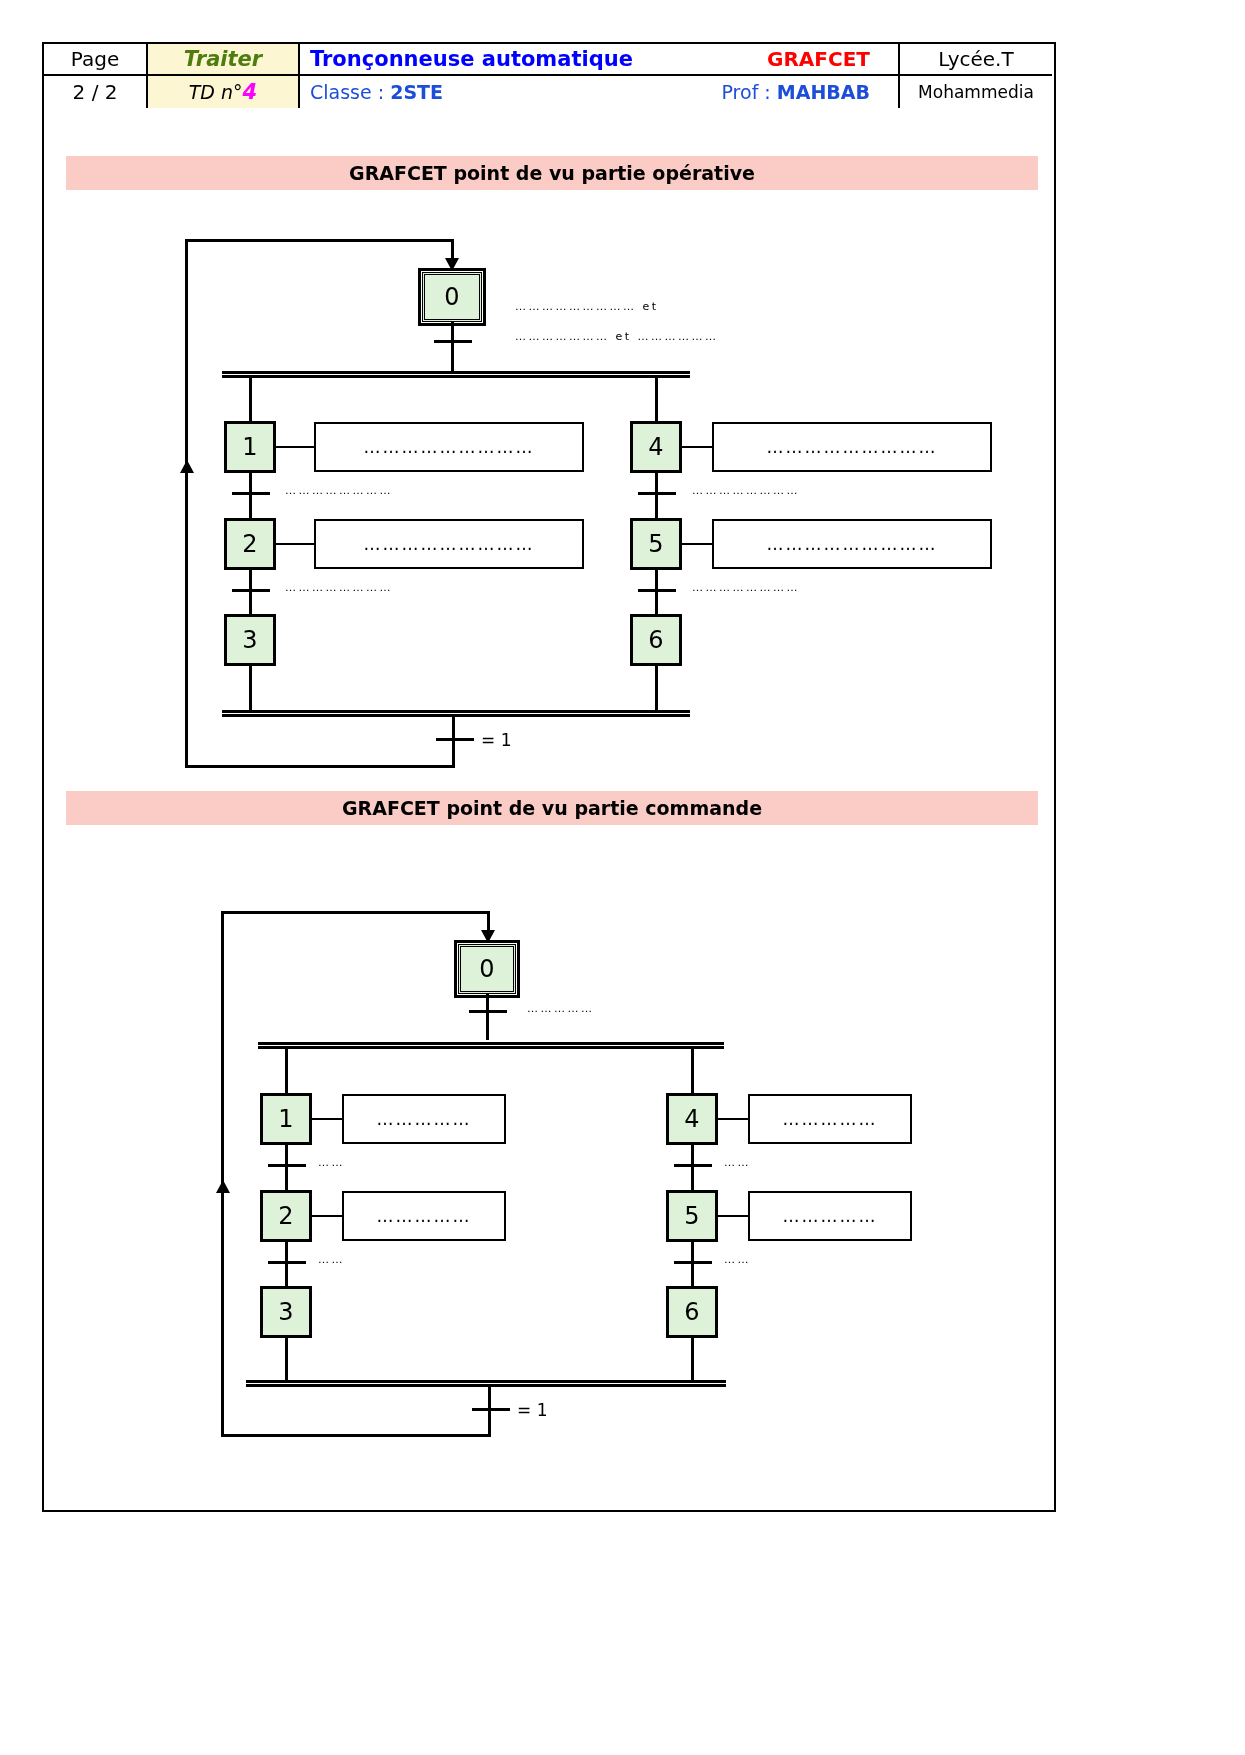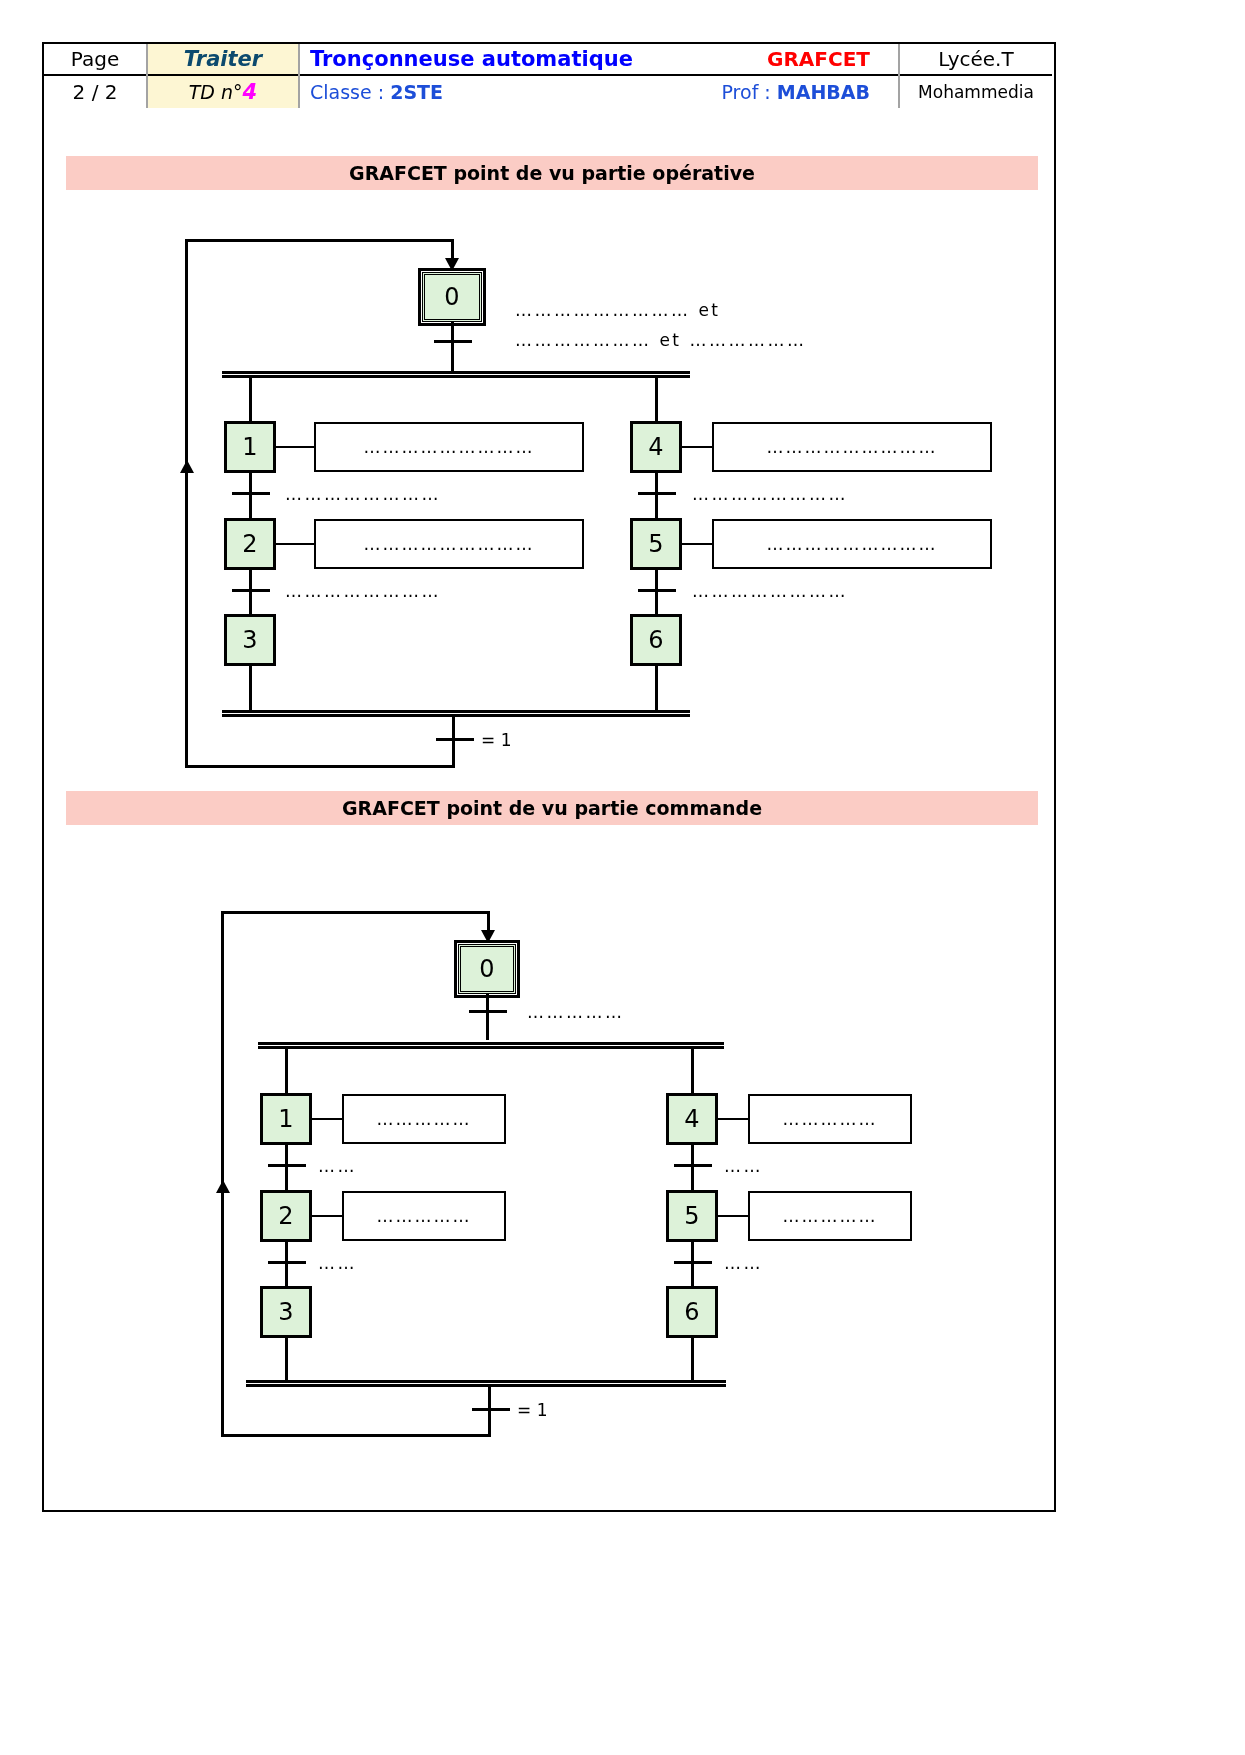--- a/index.html
+++ b/index.html
@@ -30,21 +30,21 @@
   #header {
     position: absolute;
     left: 44px;
     top: 44px;
     width: 1010px;
     height: 64px;
     display: flex;
     box-sizing: border-box;
   }
   .hcell {
-    border-right: 2px solid #a3a3a3;
+    border-right: 2px solid #000000;
     box-sizing: border-box;
     display: flex;
     flex-direction: column;
   }
   .hcell:last-child { border-right: none; }
   .hrow {
     flex: 1 1 50%;
     display: flex;
     align-items: center;
     box-sizing: border-box;
@@ -53,21 +53,21 @@
 
   #h-page { width: 104px; }
   #h-td   { width: 152px; background: #fdf6d3; }
   #h-mid  { width: 600px; }
   #h-lyc  { width: 152px; }
 
   .ctr { justify-content: center; }
   .lft { justify-content: flex-start; padding-left: 9px; }
 
   .t-page      { font-size: 20px; color: #000; }
-  .t-traiter   { font-size: 21px; color: #0c4a6e; font-style: italic; font-weight: bold; }
+  .t-traiter   { font-size: 21px; color: #4d7c0f; font-style: italic; font-weight: bold; }
   .t-td        { font-size: 19px; color: #000; font-style: italic; }
   .t-td b      { color: #ff00ff; font-style: italic; font-size: 21px; }
   .t-title     { font-size: 21px; color: #0000ff; font-weight: bold; text-align: right; }
   .t-classe    { font-size: 19px; color: #1d4ed8; }
   .t-classe b  { font-weight: bold; }
   .t-grafcet   { font-size: 20px; color: #ff0000; font-weight: bold; }
   .t-prof      { font-size: 19px; color: #1d4ed8; }
   .t-prof b    { font-weight: bold; }
   .t-lyc       { font-size: 20px; }
   .t-moh       { font-size: 17px; }
@@ -139,21 +139,21 @@
   }
   .syncbar {           
     position: absolute;
     height: 7px;
     border-top: 3px solid #000;
     border-bottom: 3px solid #000;
     box-sizing: border-box;
   }
   .dots {
     position: absolute;
-    font-size: 17px;
+    font-size: 11px;
     color: #000;
     letter-spacing: 2.5px;
     white-space: nowrap;
   }
   .lbl {
     position: absolute;
     font-size: 17px;
     color: #000;
     white-space: nowrap;
   }

